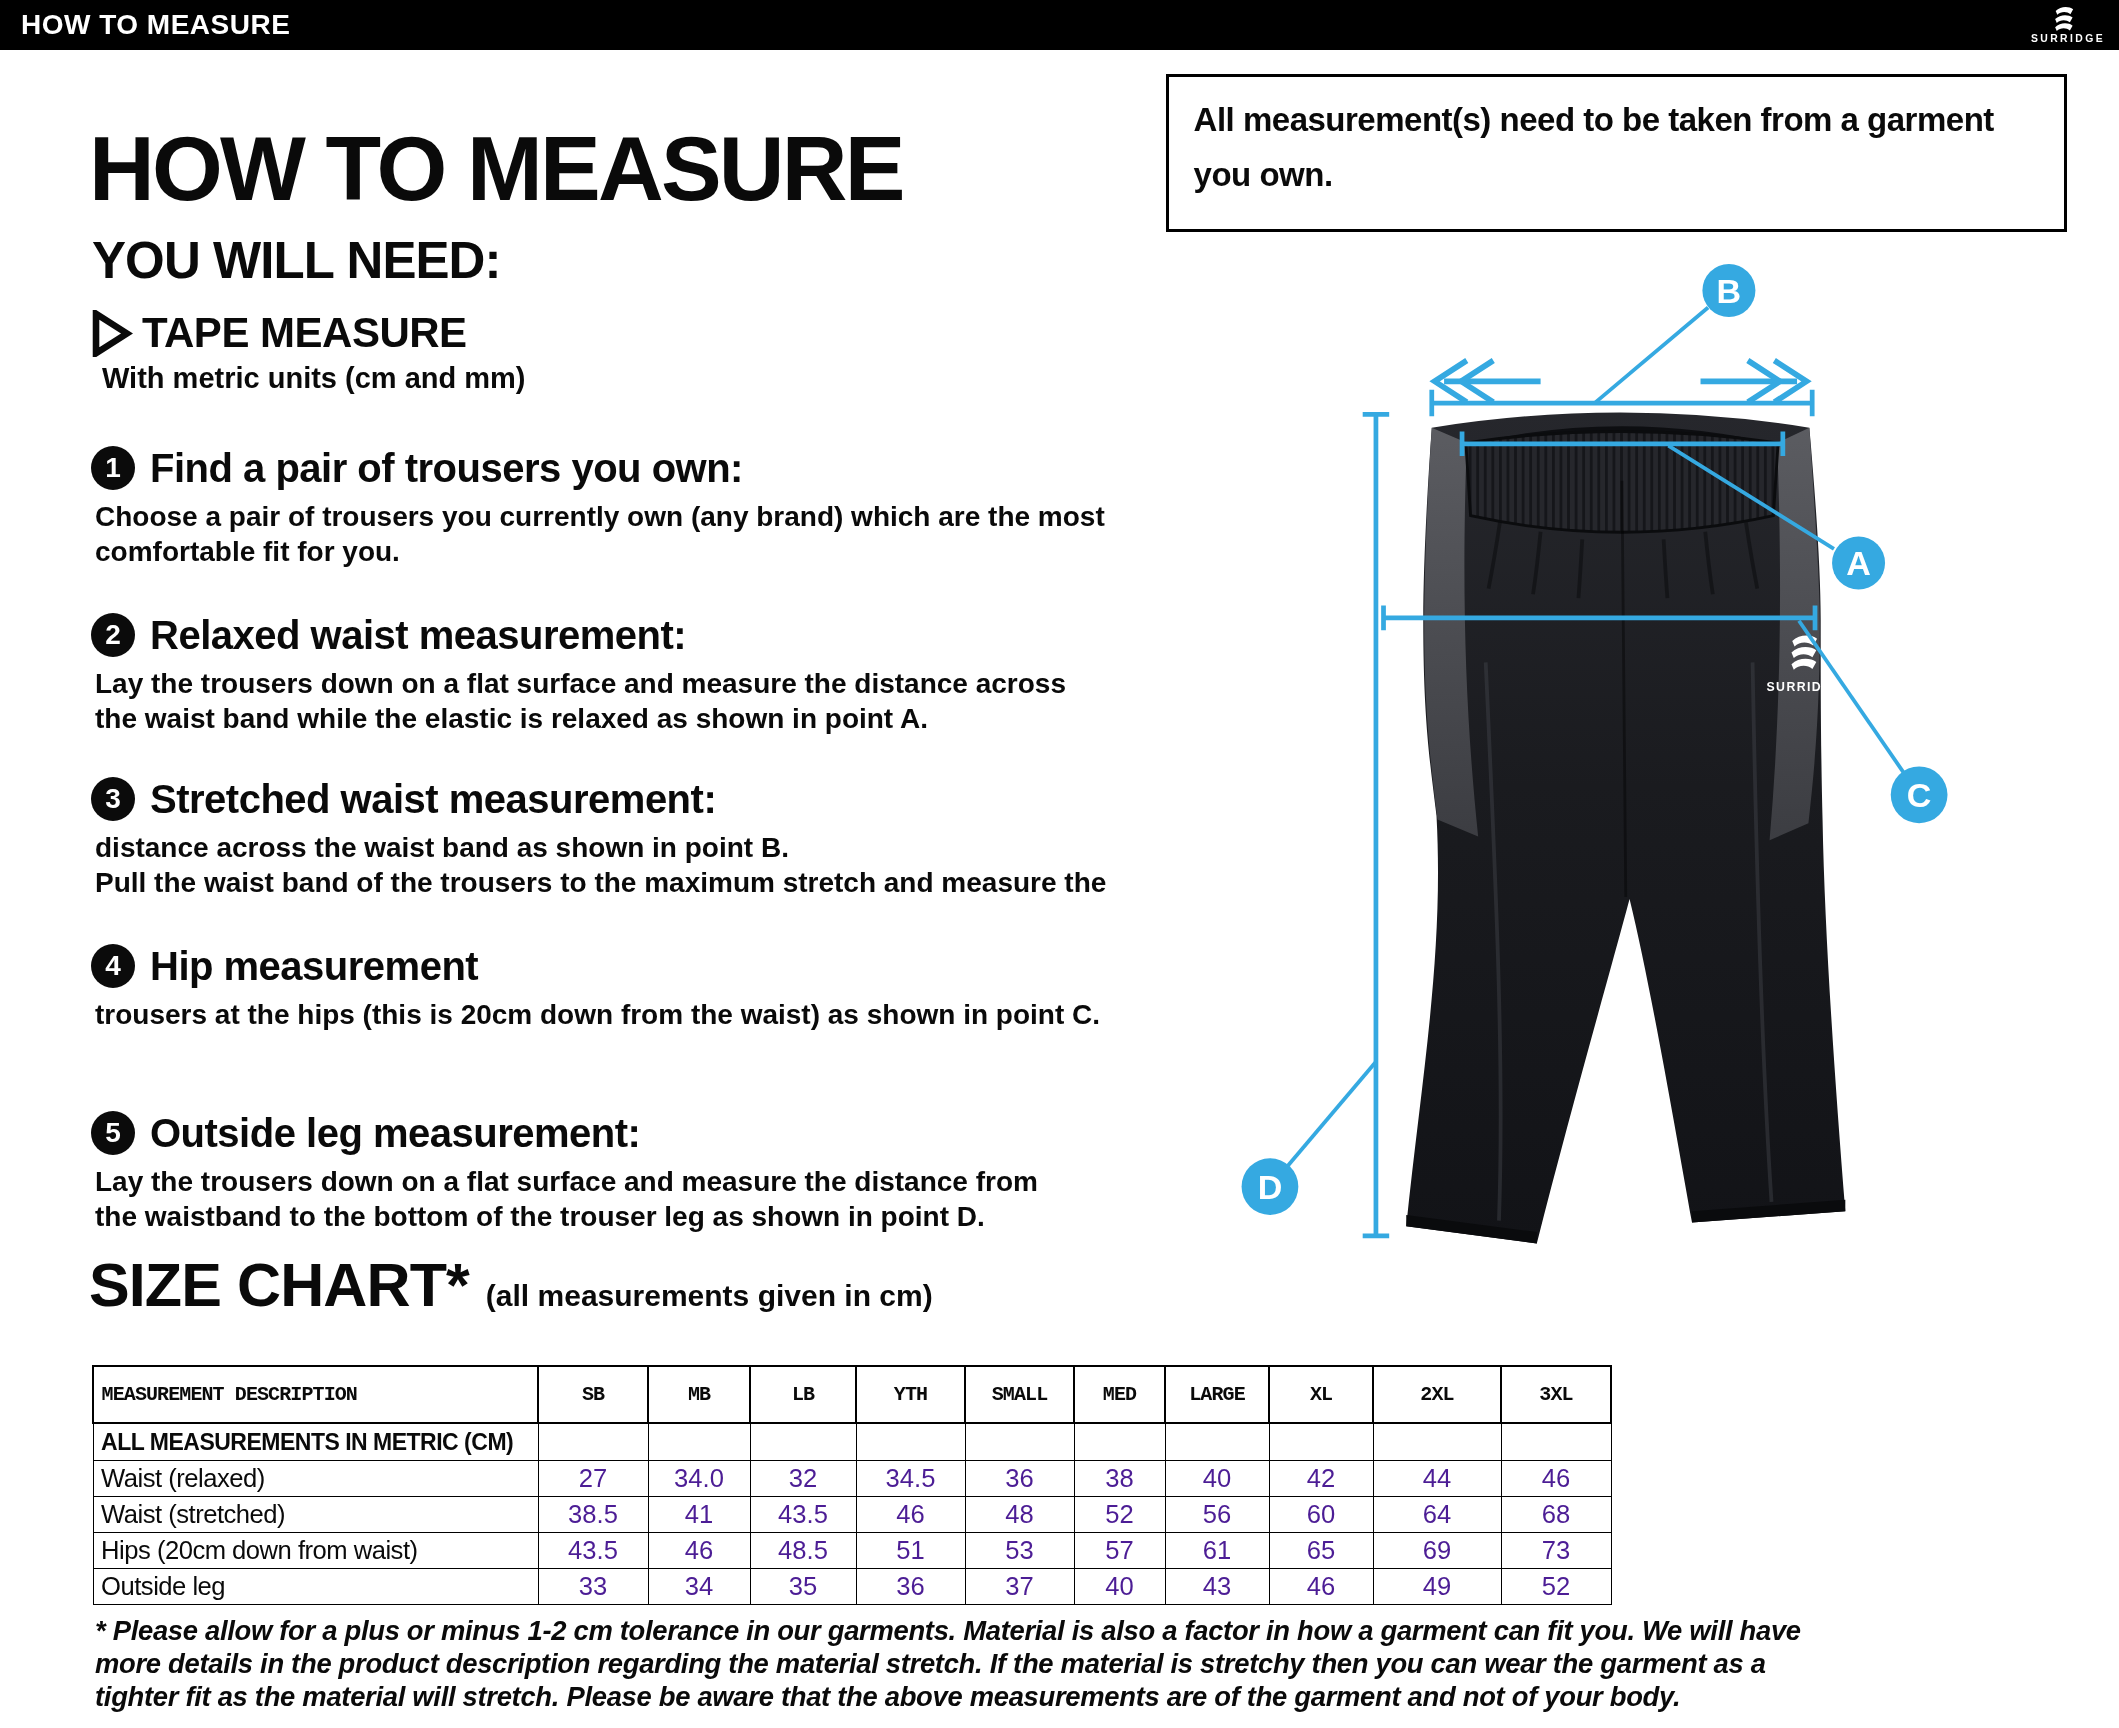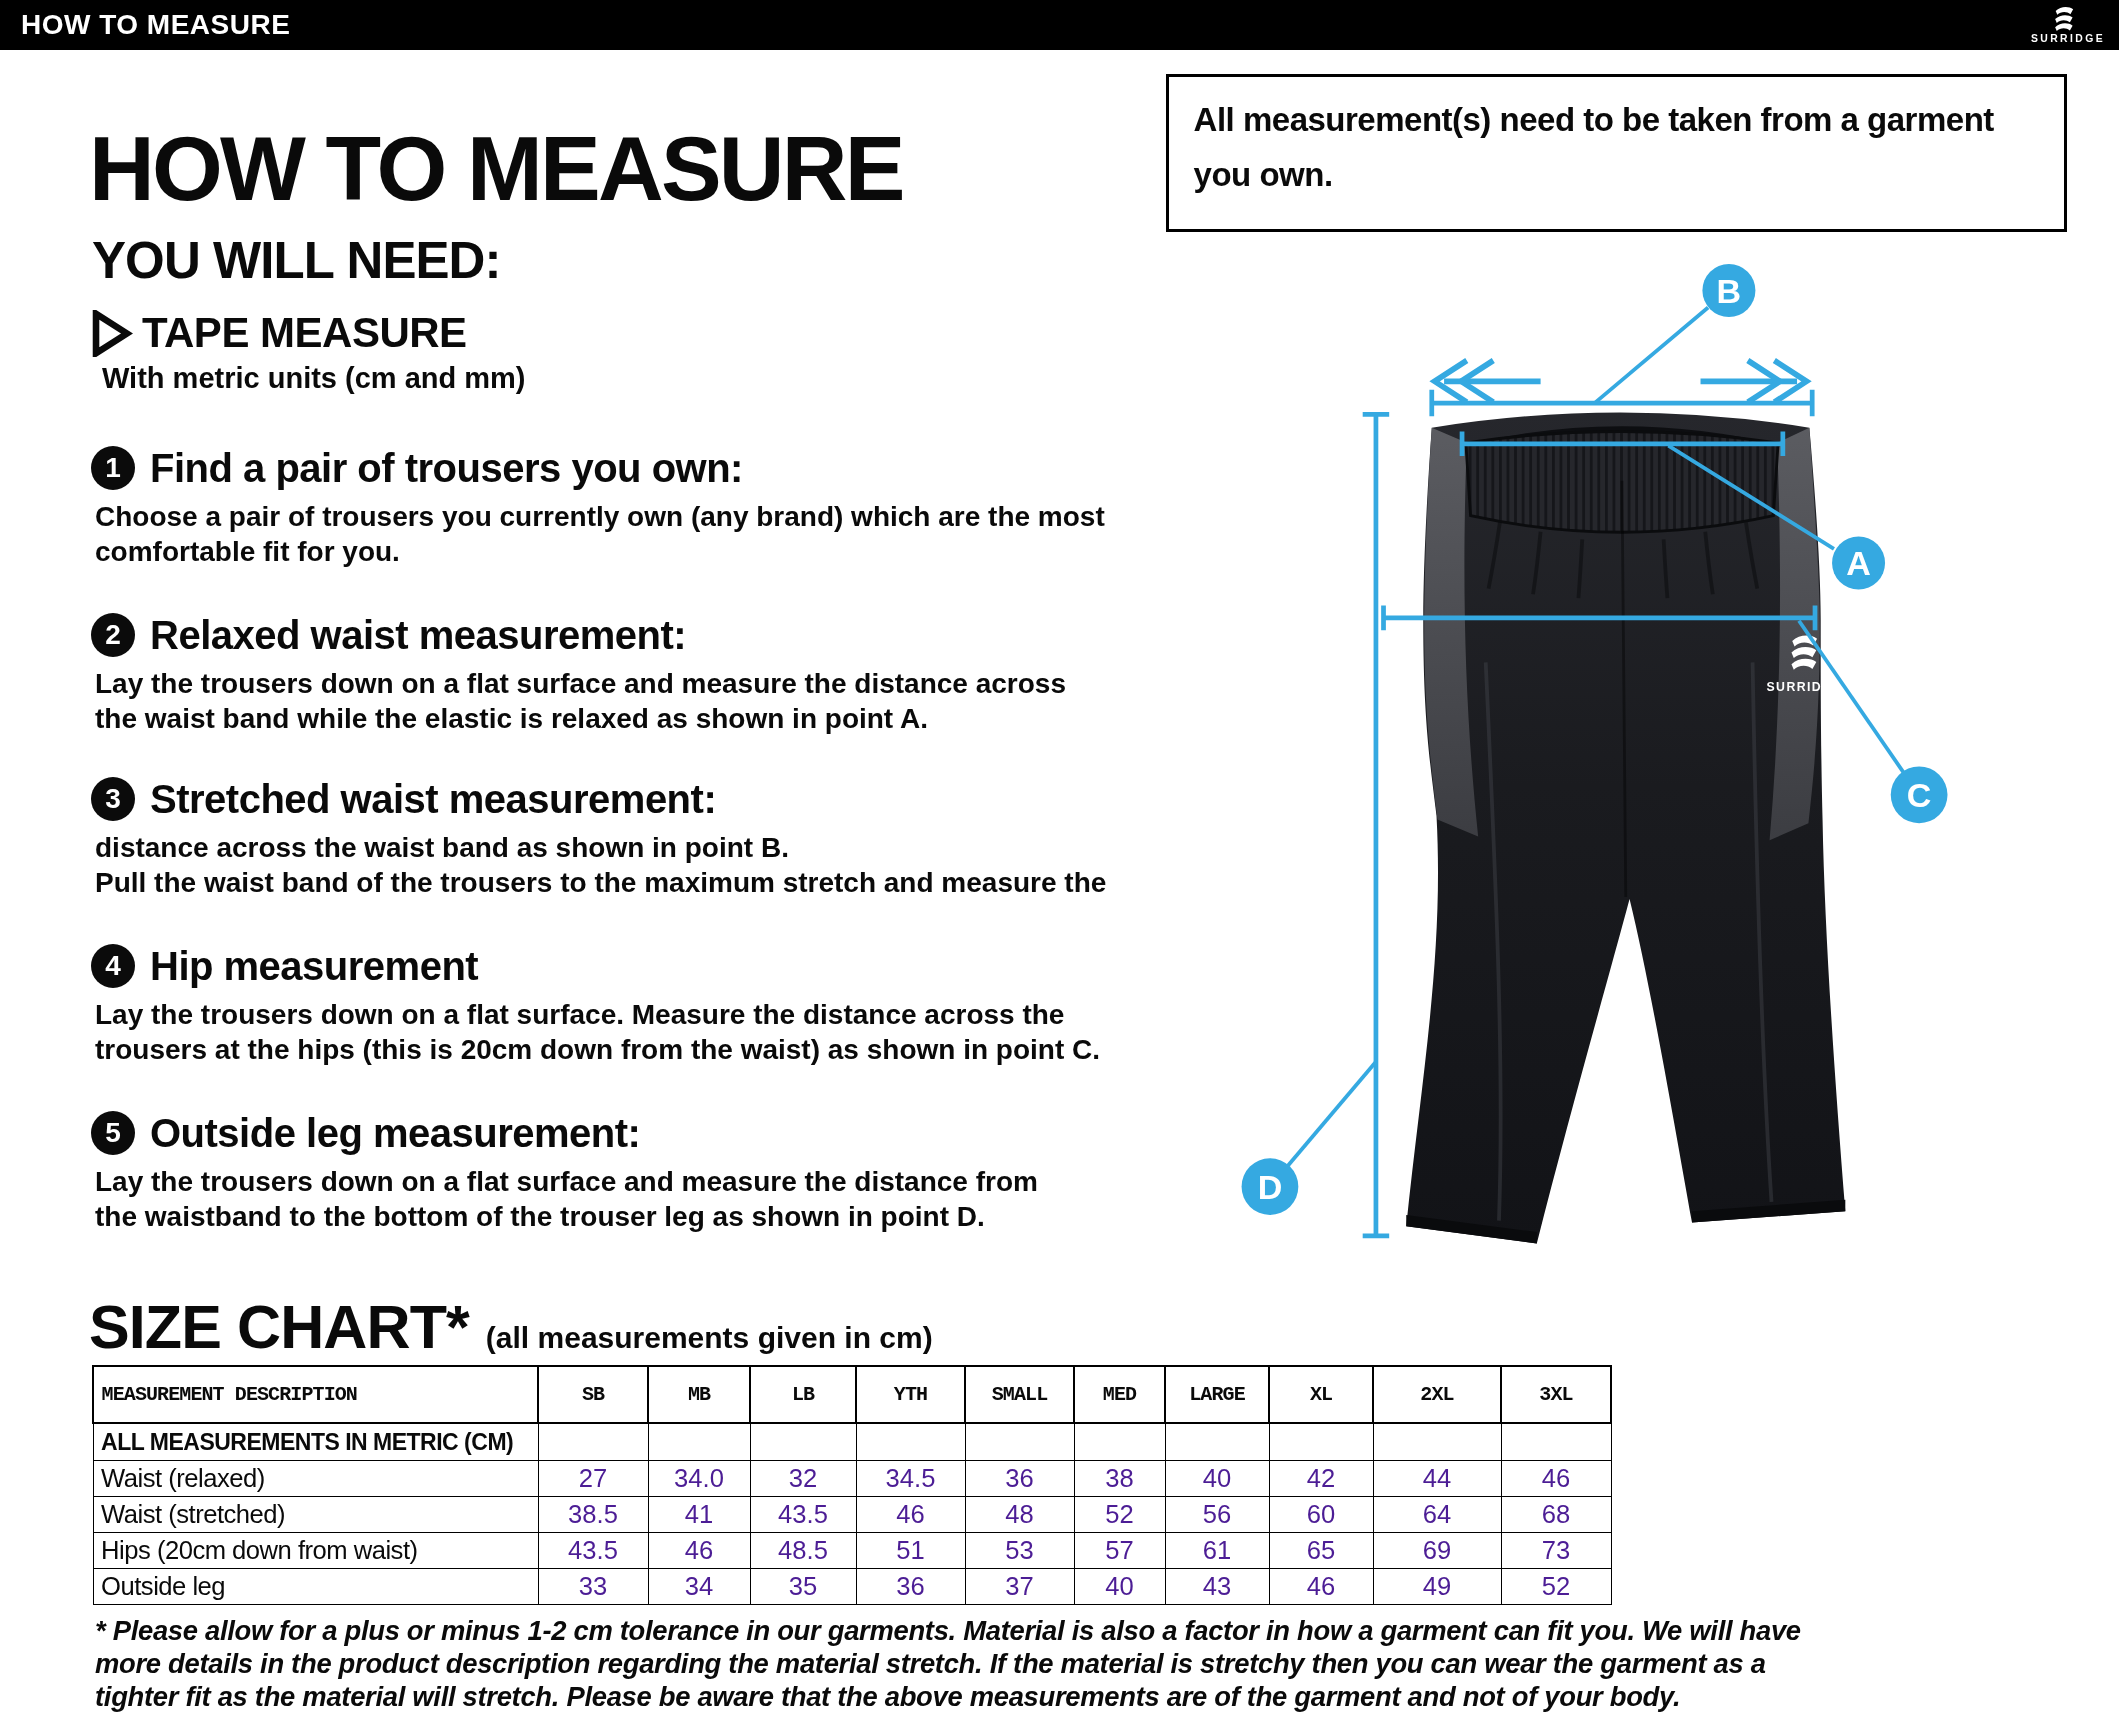--- a/index.html
+++ b/index.html
@@ -23,21 +23,21 @@
   .need-label{font-size:42px;font-weight:800;letter-spacing:-0.5px;}
   .need-sub{left:102px;top:362px;font-size:29px;font-weight:700;}
 
   .step{display:flex;align-items:center;gap:15px;left:91px;}
   .step-badge{width:44px;height:44px;border-radius:50%;background:#0b0b0b;color:#fff;
     font-size:28px;font-weight:700;display:flex;align-items:center;justify-content:center;flex:0 0 44px;}
   .step-heading{font-size:40px;font-weight:800;letter-spacing:-0.5px;line-height:1;}
   .step-body{left:95px;font-size:28px;font-weight:700;line-height:35px;}
   .step-body div{white-space:nowrap;}
 
-  .size-title-row{left:89px;top:1255px;display:flex;align-items:baseline;gap:17px;margin-top:42px;}
+  .size-title-row{left:89px;top:1255px;display:flex;align-items:baseline;gap:17px;}
   .size-title{font-size:61px;font-weight:800;letter-spacing:-0.9px;line-height:1;}
   .size-sub{font-size:30px;font-weight:800;}
 
   
   table.size-chart{left:92px;top:1365px;position:absolute;border-collapse:collapse;table-layout:fixed;
     width:1517px;background:#fff;}
   table.size-chart td,table.size-chart th{border:1.9px solid #000;overflow:hidden;}
   table.size-chart tr.hdr th{border-width:2.8px;}
   table.size-chart tr.hdr th{font-size:20px;font-weight:700;letter-spacing:-0.9px;height:53px;text-align:center;font-family:Liberation Mono, monospace;}
   table.size-chart tr.hdr th.desc{text-align:left;padding-left:7.6px;}
@@ -111,21 +111,20 @@
 <div class="abs step-body" style="top:830px">
   <div>distance across the waist band as shown in point B.</div>
   <div>Pull the waist band of the trousers to the maximum stretch and measure the</div>
 </div>
 
 <div class="abs step" style="top:944px">
   <span class="step-badge">4</span>
   <span class="step-heading">Hip measurement</span>
 </div>
 <div class="abs step-body" style="top:997px">
-  <div>Lay the trousers down on a flat surface. Measure the distance across the</div>
   <div>trousers at the hips (this is 20cm down from the waist)  as shown in point C.</div>
 </div>
 
 <div class="abs step" style="top:1111px">
   <span class="step-badge">5</span>
   <span class="step-heading">Outside leg measurement:</span>
 </div>
 <div class="abs step-body" style="top:1164px">
   <div>Lay the trousers down on a flat surface and measure the distance from</div>
   <div>the waistband to the bottom of the trouser  leg as shown in point D.</div>

